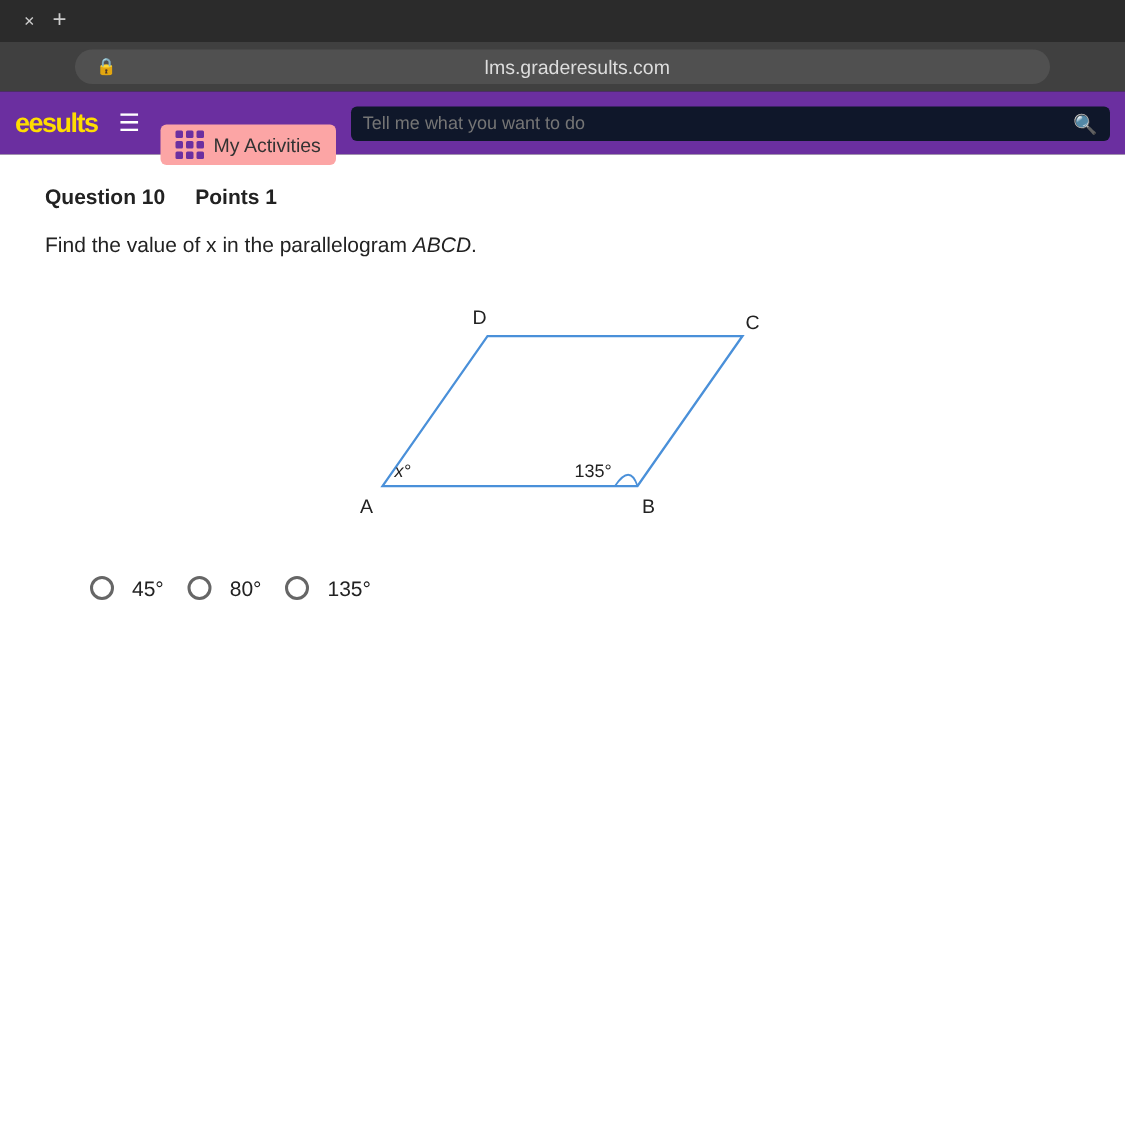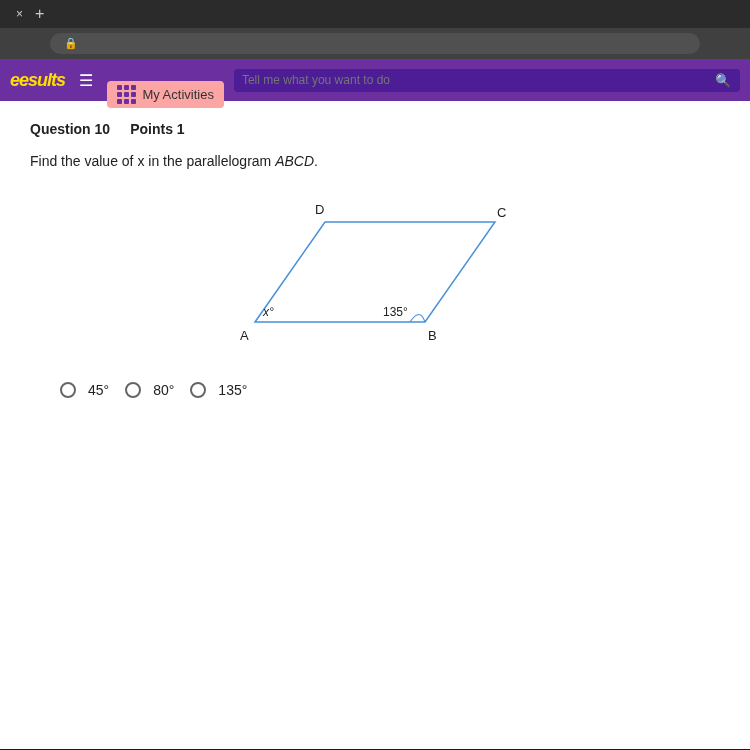--- a/index.html
+++ b/index.html
@@ -48,21 +48,20 @@
       display: flex;
       align-items: center;
       padding: 0 10px;
       height: 42px;
       gap: 10px;
     }
     .brand-logo {
       color: white;
       font-size: 18px;
       font-weight: bold;
-      font-style: italic;
       letter-spacing: -1px;
     }
     .brand-logo span {
       color: #ffdd00;
     }
     .sidebar-toggle {
       color: white;
       font-size: 16px;
       cursor: pointer;
       padding: 4px;
@@ -88,21 +87,21 @@
     }
     .grid-dot {
       width: 5px;
       height: 5px;
       background: #6b2fa0;
       border-radius: 1px;
     }
     .search-bar {
       display: flex;
       align-items: center;
-      background: #4c1d95;
+      background: #0f172a;
       border-radius: 4px;
       padding: 4px 8px;
       flex: 1;
       gap: 6px;
     }
     .search-input {
       border: none;
       outline: none;
       font-size: 12px;
       color: #aaa;
@@ -192,20 +191,21 @@
 <body>
 
 <div class="browser-top">
   <span class="tab-close">×</span>
   <span class="tab-add">+</span>
 </div>
 
 <div class="address-bar-wrapper">
   <div class="address-bar-row">
     <span class="lock-icon">🔒</span>
+    <span class="address-text">lms.graderesults.com</span>
   </div>
 </div>
 
 <div class="app-toolbar">
   <span class="brand-logo">
     <span style="color:#ffdd00;">e</span><span>esults</span>
   </span>
   <span class="sidebar-toggle">☰</span>
   <div class="my-activities-btn">
     <div class="grid-icon">

